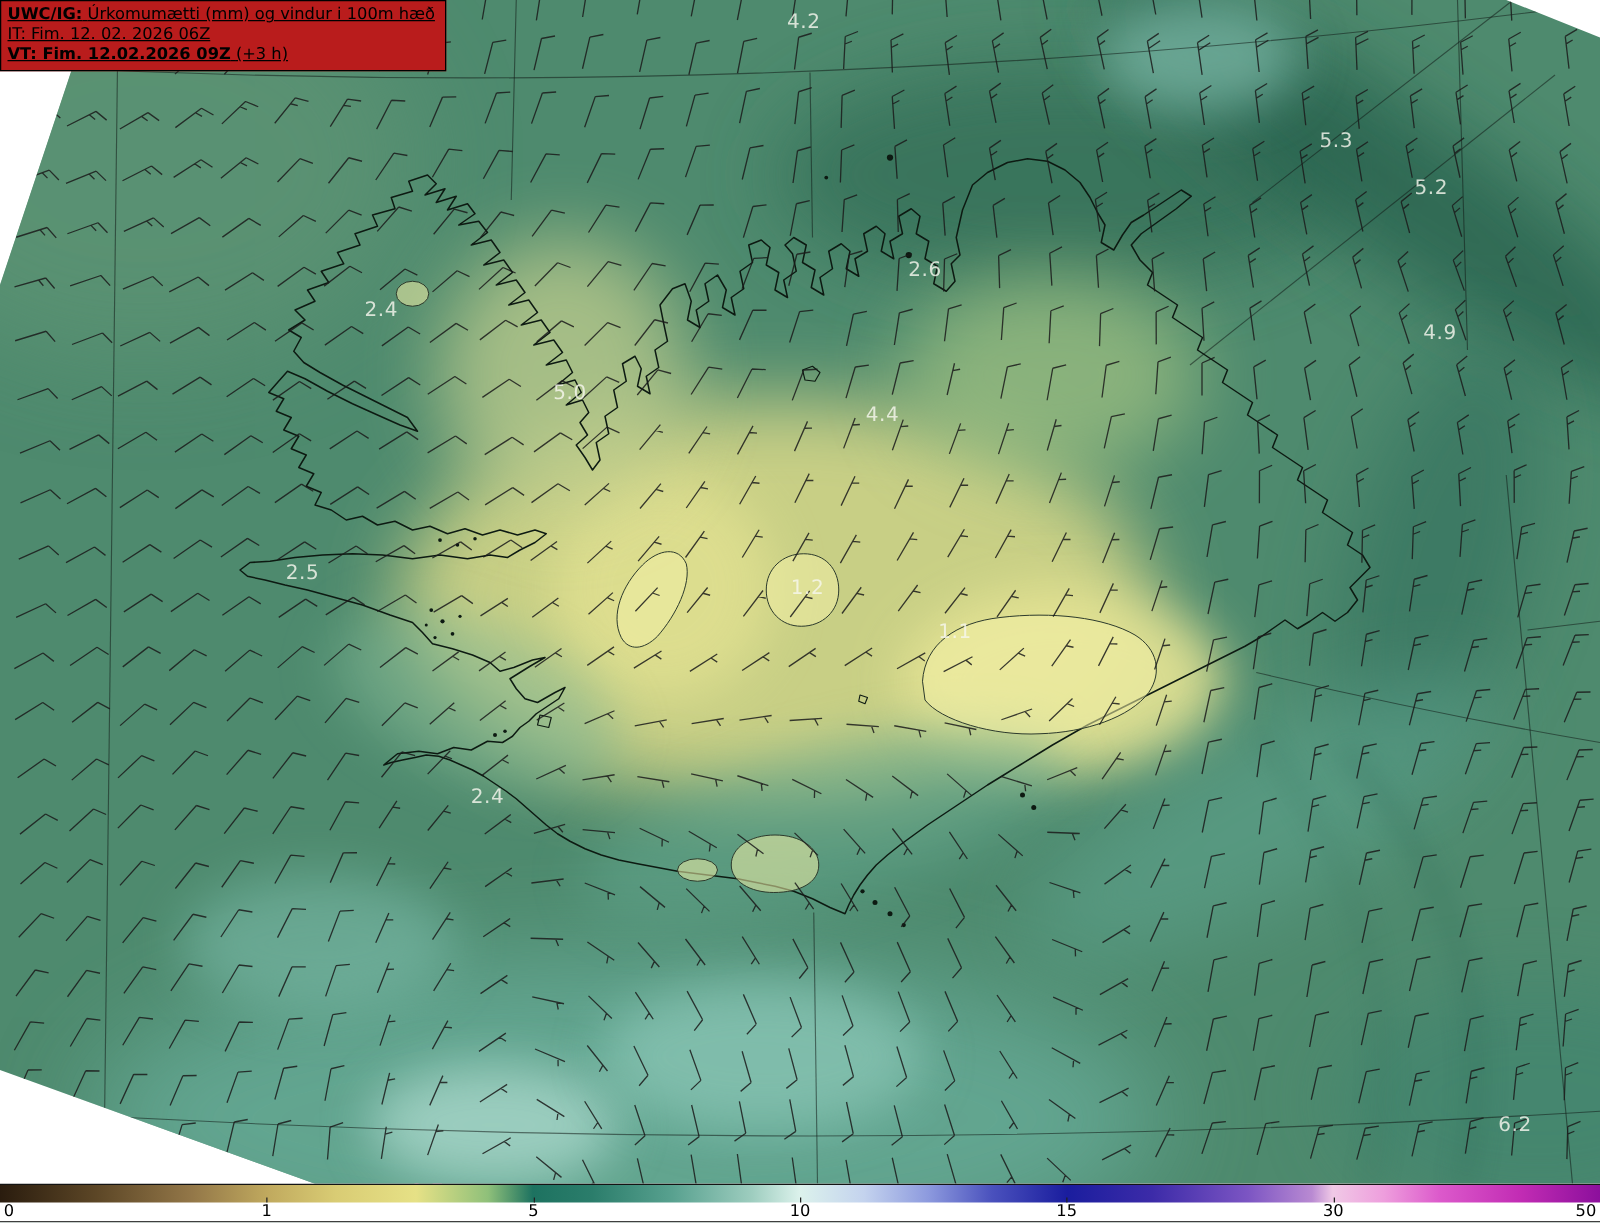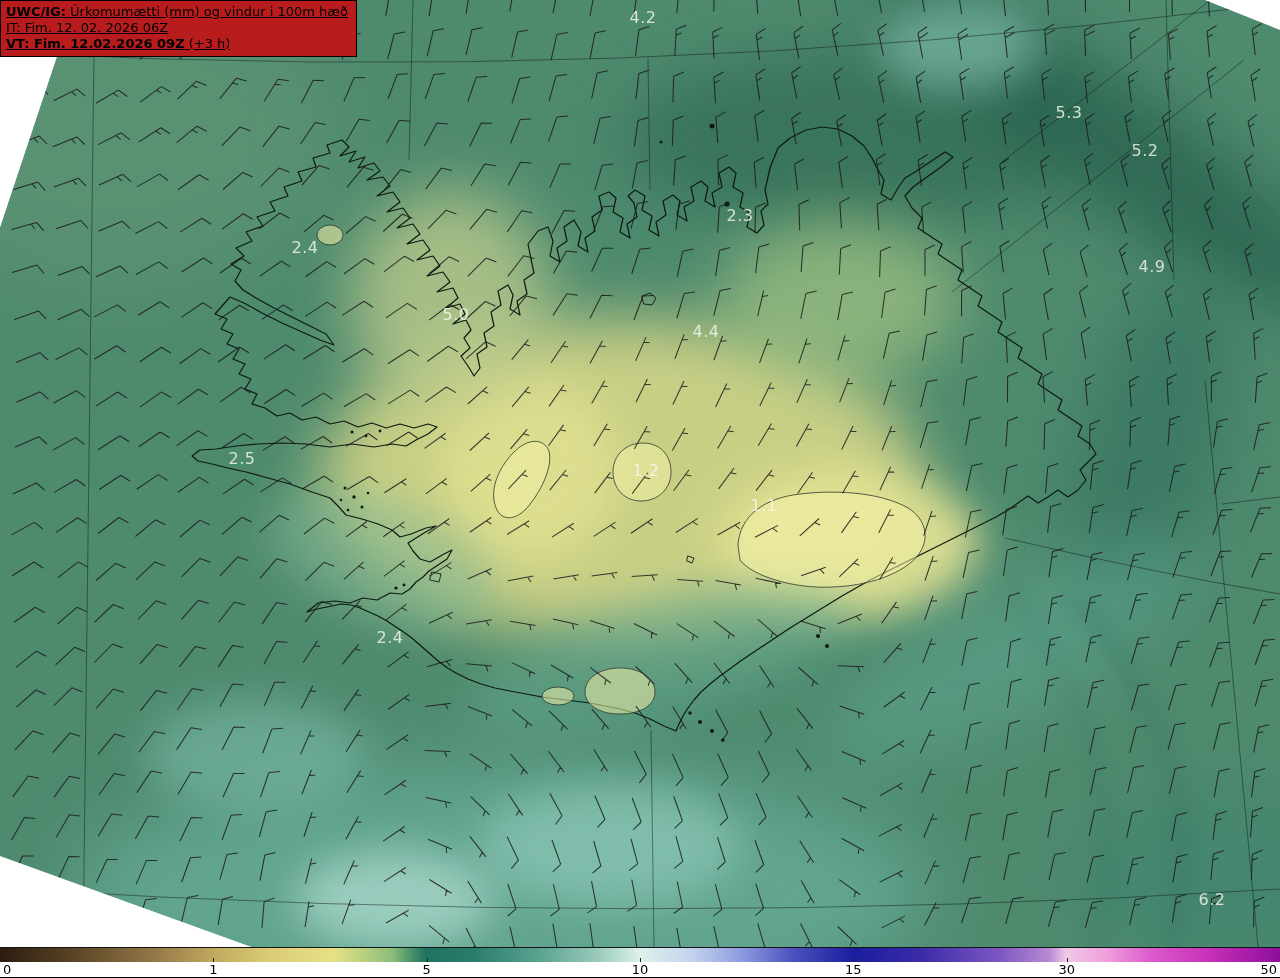--- a/index.html
+++ b/index.html
@@ -166,21 +166,21 @@
       <g id="barbs">
           <path d="M14.0,16.5L34.6,0.7M34.6,0.7l9.7,5.3M29.9,4.3l5.3,2.9M57.5,14.7L77.7,-1.6M77.7,-1.6l9.8,5.0M73.0,2.1l5.3,2.7M94.4,11.9L113.9,-5.3M113.9,-5.3l10.0,4.6M109.4,-1.4l5.5,2.5M137.9,12.2L156.1,-6.4M156.1,-6.4l10.3,3.8M151.9,-2.1l5.6,2.1M181.3,15.2L197.4,-5.3M197.4,-5.3l10.7,2.7M193.7,-0.6l5.8,1.5M218.3,16.4L231.9,-5.7M231.9,-5.7l10.9,1.5M228.8,-0.6l5.9,0.8M261.9,14.1L272.3,-9.7M272.3,-9.7l11.0,-0.1M269.9,-4.2l6.0,-0.0M305.2,11.6L312.7,-13.3M312.7,-13.3l10.9,-1.4M311.0,-7.5l6.0,-0.8M342.2,12.6L347.8,-12.8M347.8,-12.8l10.8,-2.2M346.5,-6.9l5.9,-1.2M385.8,15.6L390.2,-10.0M390.2,-10.0l10.7,-2.7M389.2,-4.1l5.8,-1.5M429.1,16.3L433.1,-9.4M433.1,-9.4l10.6,-2.9M432.2,-3.5l5.8,-1.6M466.1,13.6L470.2,-12.1M470.2,-12.1l10.6,-2.8M469.2,-6.2l5.8,-1.5M509.8,11.5L514.3,-14.1M514.3,-14.1l10.7,-2.7M513.2,-8.2l5.8,-1.5M553.0,13.1L558.0,-12.4M558.0,-12.4l10.7,-2.4M589.9,16.0L594.9,-9.5M594.9,-9.5l10.7,-2.5M633.7,16.0L637.7,-9.7M637.7,-9.7l10.6,-2.9M636.7,-3.8l5.8,-1.6M676.8,13.1L679.1,-12.8M679.1,-12.8l10.4,-3.6M678.6,-6.9l5.7,-2.0M713.8,11.5L714.3,-14.5M714.3,-14.5l10.1,-4.3M714.2,-8.5l5.5,-2.3M757.7,13.6L755.8,-12.3M755.8,-12.3l9.7,-5.2M756.2,-6.4l5.3,-2.8M800.7,16.3L796.8,-9.4M796.8,-9.4l9.3,-5.9M797.7,-3.5l5.0,-3.2M837.7,15.6L832.7,-9.9M832.7,-9.9l9.0,-6.3M833.9,-4.0l4.9,-3.4M881.6,12.6L876.4,-12.9M876.4,-12.9l8.9,-6.4M877.6,-7.0l8.9,-6.4M924.6,11.6L919.9,-13.9M919.9,-13.9l9.1,-6.2M921.0,-8.0l9.1,-6.2M961.6,14.1L957.8,-11.6M957.8,-11.6l9.3,-5.9M958.7,-5.6l9.3,-5.9M1005.5,16.4L1002.8,-9.4M1002.8,-9.4l9.5,-5.5M1003.4,-3.4l9.5,-5.5M1048.5,15.2L1047.1,-10.8M1047.1,-10.8l9.8,-5.0M1047.4,-4.8l9.8,-5.0M1085.5,12.2L1085.2,-13.8M1085.2,-13.8l10.0,-4.6M1085.3,-7.8l10.0,-4.6M1129.5,11.9L1129.6,-14.1M1129.6,-14.1l10.1,-4.4M1129.5,-8.1l10.1,-4.4M1172.3,14.7L1171.8,-11.3M1171.8,-11.3l10.0,-4.7M1172.0,-5.3l5.4,-2.5M1209.4,16.5L1208.0,-9.5M1208.0,-9.5l9.8,-5.0M1208.3,-3.5l5.3,-2.7M1253.4,14.7L1251.2,-11.2M1251.2,-11.2l9.6,-5.3M1251.7,-5.3l5.3,-2.9M16.0,57.1L38.2,43.6M38.2,43.6l9.0,6.3M33.1,46.7l4.9,3.4M55.7,54.9L77.5,40.8M77.5,40.8l9.2,6.0M72.5,44.1l5.0,3.3M94.3,56.4L115.4,41.3M115.4,41.3l9.5,5.6M110.6,44.8l5.2,3.0M139.9,59.3L159.5,42.3M159.5,42.3l10.0,4.7M155.0,46.2l5.4,2.5M179.5,59.4L197.0,40.2M197.0,40.2l10.4,3.5M193.0,44.7l5.7,1.9M218.2,56.6L233.1,35.2M233.1,35.2l10.8,2.1M229.7,40.2l5.9,1.1M263.8,54.9L275.5,31.7M275.5,31.7l11.0,0.5M272.8,37.0l6.0,0.3M303.4,56.9L312.7,32.6M312.7,32.6l11.0,-0.6M310.5,38.2l6.0,-0.3M342.1,59.6L349.8,34.8M349.8,34.8l10.9,-1.3M348.0,40.5l6.0,-0.7M387.7,59.1L394.2,33.9M394.2,33.9l10.8,-1.8M427.2,56.1L433.2,30.8M433.2,30.8l10.8,-2.0M466.0,55.0L471.9,29.7M471.9,29.7l10.8,-2.1M511.7,57.5L517.5,32.1M517.5,32.1l10.8,-2.1M551.1,59.8L556.9,34.5M556.9,34.5l10.8,-2.1M590.0,58.6L595.0,33.1M595.0,33.1l10.7,-2.4M635.6,55.6L638.9,29.8M638.9,29.8l10.5,-3.2M674.9,55.2L676.2,29.2M676.2,29.2l10.2,-4.0M675.9,35.2l5.6,-2.2M713.9,58.0L712.8,32.0M712.8,32.0l9.9,-4.9M713.1,38.0l5.4,-2.7M759.5,59.9L756.2,34.1M756.2,34.1l9.4,-5.7M757.0,40.1l5.1,-3.1M798.8,58.1L793.9,32.6M793.9,32.6l9.0,-6.3M795.1,38.5l4.9,-3.4M837.8,55.3L832.2,29.9M832.2,29.9l8.8,-6.5M833.5,35.8l4.8,-3.6M883.4,55.5L877.9,30.1M877.9,30.1l8.9,-6.5M879.2,36.0l4.8,-3.5M922.7,58.5L917.9,32.9M917.9,32.9l9.1,-6.2M919.0,38.8l9.1,-6.2M961.7,59.9L958.0,34.1M958.0,34.1l9.3,-5.9M958.9,40.1l9.3,-5.9M1007.3,57.6L1004.5,31.8M1004.5,31.8l9.5,-5.5M1005.2,37.7l9.5,-5.5M1046.5,55.1L1044.7,29.1M1044.7,29.1l9.7,-5.2M1045.1,35.1l9.7,-5.2M1085.6,55.9L1084.5,30.0M1084.5,30.0l9.9,-4.9M1084.8,35.9l9.9,-4.9M1131.3,59.0L1130.0,33.0M1130.0,33.0l9.8,-5.0M1130.3,39.0l5.4,-2.7M1170.4,59.7L1168.5,33.8M1168.5,33.8l9.7,-5.2M1168.9,39.8l5.3,-2.8M1209.6,57.1L1207.0,31.2M1207.0,31.2l9.6,-5.4M1207.6,37.2l5.2,-3.0M1255.2,54.9L1252.2,29.1M1252.2,29.1l9.5,-5.6M1252.9,35.1l5.2,-3.1M16.4,98.4L39.9,87.2M39.9,87.2l8.4,7.2M34.5,89.8l4.6,3.9M53.6,100.8L76.8,89.1M76.8,89.1l8.5,7.0M71.5,91.8l4.6,3.8M95.9,103.2L118.4,90.1M118.4,90.1l8.9,6.4M113.2,93.1l4.9,3.5M140.3,102.1L161.2,86.6M161.2,86.6l9.6,5.4M156.4,90.2l5.2,2.9M177.5,99.1L196.4,81.2M196.4,81.2l10.2,4.2M192.0,85.4l5.5,2.3M219.8,98.6L236.2,78.3M236.2,78.3l10.6,2.8M232.4,83.0l5.8,1.5M264.2,101.3L278.0,79.3M278.0,79.3l10.9,1.5M274.8,84.3l5.9,0.8M301.3,103.3L313.2,80.2M313.2,80.2l11.0,0.6M343.8,101.6L354.0,77.7M354.0,77.7l11.0,-0.2M388.1,98.7L397.2,74.4M397.2,74.4l11.0,-0.7M425.2,98.9L433.9,74.4M433.9,74.4l11.0,-0.8M467.7,101.8L476.2,77.3M476.2,77.3l11.0,-0.9M512.0,103.3L519.7,78.4M519.7,78.4l10.9,-1.3M549.1,101.1L556.0,76.1M556.0,76.1l10.9,-1.6M591.7,98.5L597.1,73.1M597.1,73.1l10.8,-2.3M635.9,99.3L638.9,73.4M638.9,73.4l10.5,-3.3M672.9,102.3L673.7,76.3M673.7,76.3l10.2,-4.2M715.6,103.1L713.8,77.2M713.8,77.2l9.7,-5.2M714.2,83.2l5.3,-2.8M759.8,100.6L755.9,74.8M755.9,74.8l9.3,-5.9M756.8,80.8l5.1,-3.2M796.8,98.3L791.6,72.9M791.6,72.9l9.0,-6.4M792.8,78.7l4.9,-3.5M839.5,99.7L833.8,74.4M833.8,74.4l8.8,-6.6M835.1,80.2l4.8,-3.6M883.7,102.7L878.3,77.2M878.3,77.2l8.9,-6.5M879.5,83.1l4.9,-3.5M920.7,102.9L916.1,77.3M916.1,77.3l9.1,-6.2M917.1,83.2l5.0,-3.4M963.5,100.0L959.8,74.3M959.8,74.3l9.3,-5.9M960.6,80.2l5.1,-3.2M1007.5,98.3L1004.3,72.5M1004.3,72.5l9.4,-5.7M1005.1,78.5l5.1,-3.1M1044.6,100.2L1041.8,74.4M1041.8,74.4l9.5,-5.5M1042.4,80.3l5.2,-3.0M1087.4,103.0L1084.8,77.1M1084.8,77.1l9.5,-5.5M1085.4,83.1l5.2,-3.0M1131.4,102.5L1128.3,76.7M1128.3,76.7l9.4,-5.6M1129.0,82.7l5.2,-3.1M1168.4,99.5L1164.8,73.8M1164.8,73.8l9.3,-5.8M1165.7,79.7l5.1,-3.2M1211.4,98.4L1207.2,72.7M1207.2,72.7l9.2,-6.0M1208.2,78.6l5.0,-3.3M1255.3,100.8L1251.0,75.1M1251.0,75.1l9.2,-6.1M1252.0,81.0l5.0,-3.3M15.1,145.1L39.4,136.1M39.4,136.1l7.7,7.9M33.8,138.2l4.2,4.3M52.8,146.7L76.9,136.9M76.9,136.9l7.9,7.6M71.3,139.2l4.3,4.2M98.0,144.6L121.2,132.8M121.2,132.8l8.5,6.9M115.9,135.6l4.7,3.8M138.9,141.9L160.8,127.8M160.8,127.8l9.2,6.0M155.7,131.0l5.0,3.3M176.7,142.6L196.9,126.2M196.9,126.2l9.8,5.0M192.2,130.0l5.4,2.7M222.0,145.6L240.0,126.9M240.0,126.9l10.3,3.8M262.8,146.6L279.0,126.2M279.0,126.2l10.6,2.8M300.6,144.0L315.1,122.5M315.1,122.5l10.8,1.9M345.9,141.8L359.0,119.3M359.0,119.3l10.9,1.2M386.7,143.0L399.2,120.3M399.2,120.3l11.0,0.9M424.5,146.0L436.8,123.1M436.8,123.1l11.0,0.8M469.8,146.3L481.2,122.9M481.2,122.9l11.0,0.4M510.5,143.5L520.3,119.4M520.3,119.4l11.0,-0.4M548.4,141.7L556.9,117.1M556.9,117.1l11.0,-1.0M593.8,143.6L600.0,118.3M600.0,118.3l10.8,-1.9M634.4,146.4L638.0,120.6M638.0,120.6l10.6,-3.0M672.3,146.0L673.3,120.0M673.3,120.0l10.2,-4.1M717.7,143.0L715.9,117.1M715.9,117.1l9.7,-5.2M758.2,141.8L754.8,116.0M754.8,116.0l9.4,-5.8M796.2,144.1L791.6,118.5M791.6,118.5l9.1,-6.2M792.7,124.4l5.0,-3.4M841.6,146.6L836.6,121.1M836.6,121.1l9.0,-6.4M837.7,127.0l4.9,-3.5M882.1,145.6L877.3,120.0M877.3,120.0l9.1,-6.2M878.4,125.9l4.9,-3.4M920.2,142.6L915.9,116.9M915.9,116.9l9.2,-6.0M916.9,122.8l5.0,-3.3M965.6,141.9L961.9,116.2M961.9,116.2l9.3,-5.8M962.8,122.1l5.1,-3.2M1006.0,144.6L1002.2,118.9M1002.2,118.9l9.3,-5.9M1003.1,124.8l5.1,-3.2M1044.1,146.7L1040.1,121.0M1040.1,121.0l9.3,-5.9M1041.0,126.9l5.0,-3.2M1089.5,145.1L1085.2,119.5M1085.2,119.5l9.2,-6.1M1086.2,125.4l5.0,-3.3M1129.8,142.2L1124.9,116.7M1124.9,116.7l9.0,-6.3M1126.1,122.6l4.9,-3.4M1168.0,142.2L1162.4,116.8M1162.4,116.8l8.9,-6.5M1163.7,122.7l4.8,-3.6M1213.4,145.1L1207.4,119.9M1207.4,119.9l8.7,-6.7M1208.8,125.7l4.8,-3.7M1253.7,146.7L1248.0,121.3M1248.0,121.3l8.8,-6.6M1249.3,127.2l4.8,-3.6M12.9,189.8L37.7,182.0M37.7,182.0l7.3,8.3M32.0,183.8l4.0,4.5M53.9,187.0L78.4,178.2M78.4,178.2l7.6,8.0M72.8,180.3l4.1,4.3M99.1,185.1L122.8,174.3M122.8,174.3l8.2,7.3M117.3,176.8l4.5,4.0M136.8,186.9L159.4,174.1M159.4,174.1l8.8,6.5M177.9,189.7L199.1,174.7M199.1,174.7l9.5,5.6M223.0,189.5L242.7,172.4M242.7,172.4l10.0,4.7M260.6,186.5L279.0,168.1M279.0,168.1l10.3,4.0M301.8,185.1L319.0,165.6M319.0,165.6l10.5,3.3M346.9,187.4L363.4,167.3M363.4,167.3l10.6,2.9M384.5,189.9L400.7,169.6M400.7,169.6l10.6,2.8M425.7,189.1L441.2,168.1M441.2,168.1l10.7,2.4M470.8,186.0L484.7,164.1M484.7,164.1l10.9,1.6M508.3,185.3L520.4,162.3M520.4,162.3l11.0,0.7M549.7,187.9L560.0,164.1M560.0,164.1l11.0,-0.1M594.7,190.1L602.3,165.2M602.3,165.2l10.9,-1.3M632.2,188.6L637.1,163.0M637.1,163.0l10.7,-2.5M673.6,185.6L675.4,159.7M675.4,159.7l10.3,-3.8M718.6,185.6L717.9,159.6M717.9,159.6l9.9,-4.7M756.1,188.5L754.2,162.5M754.2,162.5l9.7,-5.2M797.5,190.1L794.5,164.3M794.5,164.3l9.4,-5.6M842.5,188.1L838.8,162.3M838.8,162.3l9.3,-5.9M879.9,185.4L876.3,159.6M876.3,159.6l9.3,-5.8M877.1,165.6l5.1,-3.2M921.5,185.9L918.1,160.2M918.1,160.2l9.4,-5.7M918.9,166.1l5.1,-3.1M966.4,189.0L963.0,163.2M963.0,163.2l9.4,-5.8M963.8,169.1l5.1,-3.1M1003.8,190.0L999.7,164.3M999.7,164.3l9.2,-6.0M1000.7,170.2l5.0,-3.3M1045.4,187.5L1040.5,162.0M1040.5,162.0l9.0,-6.3M1041.6,167.9l4.9,-3.4M1090.3,185.2L1084.5,159.8M1084.5,159.8l8.8,-6.6M1085.9,165.7l4.8,-3.6M1127.7,186.4L1120.9,161.3M1120.9,161.3l8.5,-6.9M1122.5,167.1l4.7,-3.8M1169.4,189.4L1161.8,164.5M1161.8,164.5l8.3,-7.2M1163.5,170.2l4.5,-3.9M1214.2,189.8L1206.5,164.9M1206.5,164.9l8.3,-7.2M1208.3,170.7l4.5,-3.9M1251.5,187.0L1244.7,161.9M1244.7,161.9l8.5,-7.0M1246.2,167.7l4.6,-3.8M11.6,229.5L36.6,222.4M36.6,222.4l7.1,8.4M30.8,224.0l3.9,4.6M56.1,228.7L80.7,220.4M80.7,220.4l7.4,8.1M98.3,231.3L122.2,221.2M122.2,221.2l8.0,7.5M135.4,233.5L158.6,221.6M158.6,221.6l8.6,6.9M180.0,232.1L202.0,218.2M202.0,218.2l9.1,6.1M222.1,229.1L243.2,213.8M243.2,213.8l9.5,5.5M259.3,228.9L279.9,213.0M279.9,213.0l9.7,5.2M304.0,231.8L324.0,215.2M324.0,215.2l9.9,4.9M346.0,233.5L365.7,216.6M365.7,216.6l9.9,4.7M383.2,231.5L402.4,214.0M402.4,214.0l10.1,4.4M427.9,228.8L446.1,210.2M446.1,210.2l10.3,3.8M469.9,229.3L486.5,209.3M486.5,209.3l10.6,3.0M507.1,232.3L521.7,210.8M521.7,210.8l10.8,1.9M551.8,233.4L564.1,210.5M564.1,210.5l11.0,0.8M593.7,231.0L603.0,206.7M603.0,206.7l11.0,-0.6M631.0,228.6L637.5,203.4M637.5,203.4l10.8,-1.8M675.8,229.7L679.3,203.9M679.3,203.9l10.6,-3.1M717.6,232.7L719.3,206.8M719.3,206.8l10.3,-3.8M754.9,233.2L755.6,207.2M755.6,207.2l10.2,-4.2M799.7,230.5L798.9,204.5M798.9,204.5l9.9,-4.8M841.5,228.5L839.8,202.6M839.8,202.6l9.8,-5.1M878.8,230.2L877.1,204.3M877.1,204.3l9.7,-5.1M923.7,233.1L921.7,207.1M921.7,207.1l9.7,-5.2M965.3,232.9L962.6,207.1M962.6,207.1l9.5,-5.5M1002.7,230.0L998.6,204.3M998.6,204.3l9.2,-6.0M999.6,210.2l5.0,-3.3M1047.6,228.5L1042.0,203.2M1042.0,203.2l8.8,-6.5M1043.3,209.0l4.8,-3.6M1089.2,230.7L1082.2,205.7M1082.2,205.7l8.5,-7.0M1083.8,211.5l4.6,-3.8M1126.6,233.3L1118.4,208.6M1118.4,208.6l8.1,-7.4M1120.3,214.3l4.4,-4.0M1171.5,232.5L1162.6,208.1M1162.6,208.1l7.9,-7.6M1164.7,213.7l4.3,-4.2M1213.1,229.5L1204.4,205.0M1204.4,205.0l8.0,-7.6M1206.4,210.6l4.4,-4.1M1250.5,228.7L1242.7,203.9M1242.7,203.9l8.3,-7.3M1244.5,209.6l4.5,-4.0M12.1,272.6L36.9,265.0M36.9,265.0l7.2,8.3M57.6,275.6L82.0,266.4M82.0,266.4l7.7,7.8M96.2,276.8L119.8,265.9M119.8,265.9l8.3,7.2M136.0,274.5L158.8,261.9M158.8,261.9l8.8,6.6M181.6,272.0L203.5,258.0M203.5,258.0l9.2,6.1M220.0,273.0L241.5,258.3M241.5,258.3l9.4,5.7M259.9,276.1L281.2,261.2M281.2,261.2l9.4,5.7M305.5,276.7L326.6,261.6M326.6,261.6l9.5,5.6M343.9,274.0L364.9,258.7M364.9,258.7l9.5,5.5M383.9,271.9L404.5,256.2M404.5,256.2l9.6,5.3M429.4,273.5L449.2,256.7M449.2,256.7l9.9,4.8M467.7,276.4L486.1,258.1M486.1,258.1l10.3,4.0M507.8,276.4L523.7,255.8M523.7,255.8l10.7,2.6M553.3,273.4L566.5,251.0M566.5,251.0l10.9,1.3M591.6,271.9L602.2,248.2M602.2,248.2l11.0,0.0M631.7,274.0L639.7,249.3M639.7,249.3l10.9,-1.2M677.2,276.7L682.7,251.3M682.7,251.3l10.8,-2.2M715.5,276.0L719.5,250.3M719.5,250.3l10.6,-2.9M755.6,273.0L758.8,247.1M758.8,247.1l10.5,-3.2M801.1,272.0L803.0,246.1M803.0,246.1l10.3,-3.7M839.3,274.6L840.7,248.6M840.7,248.6l10.3,-3.9M879.6,276.9L880.5,250.9M880.5,250.9l10.2,-4.1M925.0,275.5L924.9,249.5M924.9,249.5l10.0,-4.5M963.2,272.6L961.6,246.6M961.6,246.6l9.8,-5.1M1003.5,272.3L999.9,246.5M999.9,246.5l9.3,-5.8M1048.9,275.1L1043.4,249.7M1043.4,249.7l8.9,-6.5M1087.0,276.9L1080.1,251.8M1080.1,251.8l8.5,-7.0M1127.4,275.0L1119.4,250.3M1119.4,250.3l8.2,-7.4M1121.2,256.0l4.5,-4.0M1172.8,272.2L1164.3,247.7M1164.3,247.7l8.0,-7.5M1166.3,253.3l4.4,-4.1M1210.9,272.6L1202.8,247.9M1202.8,247.9l8.2,-7.4M1204.7,253.6l4.5,-4.0M1251.4,275.6L1244.7,250.5M1244.7,250.5l8.6,-6.9M1246.2,256.3l4.7,-3.8M14.0,319.8L38.5,310.9M38.5,310.9l7.6,7.9M57.4,319.8L81.2,309.3M81.2,309.3l8.2,7.4M94.4,316.9L117.4,304.9M117.4,304.9l8.6,6.8M138.0,315.3L160.1,301.7M160.1,301.7l9.1,6.2M181.3,317.4L202.8,302.8M202.8,302.8l9.3,5.8M218.3,320.1L239.6,305.2M239.6,305.2l9.4,5.7M261.9,319.4L283.5,304.9M283.5,304.9l9.3,5.8M305.2,316.4L326.9,302.1M326.9,302.1l9.3,5.9M342.2,315.4L363.9,301.2M363.9,301.2l9.2,6.0M385.9,317.9L407.4,303.4M407.4,303.4l9.3,5.8M429.1,320.2L449.8,304.5M449.8,304.5l9.6,5.3M466.0,319.0L485.3,301.5M485.3,301.5l10.1,4.4M509.8,316.0L526.3,295.9M526.3,295.9l10.6,2.9M552.9,315.6L566.9,293.7M566.9,293.7l10.9,1.6M589.9,318.4L601.6,295.2M601.6,295.2l11.0,0.5M633.8,320.3L643.0,296.0M643.0,296.0l11.0,-0.6M676.8,318.5L684.2,293.6M684.2,293.6l10.9,-1.5M713.8,315.7L720.1,290.4M720.1,290.4l10.8,-1.9M757.7,316.0L763.6,290.6M762.2,296.5l5.9,-1.1M800.7,318.9L805.9,293.5M805.9,293.5l10.7,-2.4M837.7,320.2L842.2,294.6M842.2,294.6l10.7,-2.7M881.6,318.0L885.0,292.2M885.0,292.2l10.5,-3.1M924.6,315.4L926.4,289.5M926.4,289.5l10.3,-3.8M961.6,316.4L961.6,290.4M961.6,290.4l10.1,-4.5M1005.6,319.4L1003.0,293.5M1003.0,293.5l9.6,-5.4M1048.4,320.1L1043.7,294.5M1043.7,294.5l9.1,-6.2M1085.5,317.4L1079.4,292.1M1079.4,292.1l8.7,-6.7M1129.5,315.3L1122.5,290.3M1122.5,290.3l8.5,-7.0M1124.1,296.1l4.6,-3.8M1172.3,316.8L1165.3,291.8M1165.3,291.8l8.5,-7.0M1166.9,297.6l4.6,-3.8M1209.3,319.8L1203.3,294.5M1203.3,294.5l8.7,-6.7M1204.7,300.3l4.8,-3.7M1253.5,319.8L1249.1,294.2M1249.1,294.2l9.2,-6.1M1250.1,300.1l5.0,-3.3M16.0,362.5L40.0,352.6M40.0,352.6l8.0,7.6M55.6,359.5L78.9,347.9M78.9,347.9l8.5,7.0M94.3,359.0L116.7,345.8M116.7,345.8l8.9,6.4M139.9,361.7L161.4,347.2M161.4,347.2l9.3,5.8M179.5,363.7L200.7,348.6M200.7,348.6l9.5,5.6M218.2,362.0L239.5,347.0M239.5,347.0l9.4,5.7M263.8,359.1L285.6,344.8M285.6,344.8l9.3,5.9M303.3,359.3L325.4,345.5M325.4,345.5l9.1,6.2M342.1,362.3L364.4,348.8M364.4,348.8l9.0,6.3M387.8,363.7L409.7,349.8M409.7,349.8l9.2,6.1M427.2,361.5L448.3,346.3M448.3,346.3l9.5,5.5M466.1,358.9L485.6,341.7M485.6,341.7l10.0,4.6M511.7,359.7L528.3,339.7M524.5,344.3l5.8,1.6M551.0,362.7L565.6,341.2M562.2,346.1l5.9,1.0M590.0,363.5L602.4,340.7M599.6,346.0l6.0,0.5M635.6,360.9L646.0,337.1M643.6,342.6l6.0,-0.1M674.9,358.7L684.1,334.4M681.9,340.0l6.0,-0.4M713.9,360.2L722.6,335.7M720.6,341.3l6.0,-0.5M759.5,363.1L768.5,338.7M766.4,344.3l6.0,-0.4M798.8,363.3L807.0,338.6M805.1,344.3l6.0,-0.6M837.8,360.4L845.0,335.4M843.3,341.2l5.9,-0.8M883.4,358.7L889.1,333.3M889.1,333.3l10.8,-2.2M922.6,360.7L926.7,335.0M926.7,335.0l10.6,-2.9M961.7,363.4L963.6,337.5M963.6,337.5l10.3,-3.7M1007.4,362.9L1006.1,336.9M1006.1,336.9l9.8,-5.0M1046.5,359.9L1043.1,334.1M1043.1,334.1l9.4,-5.7M1085.7,358.8L1081.1,333.2M1081.1,333.2l9.1,-6.2M1131.3,361.2L1126.3,335.7M1126.3,335.7l9.0,-6.3M1127.5,341.6l4.9,-3.4M1170.3,363.6L1165.9,338.0M1165.9,338.0l9.1,-6.1M1166.9,343.9l5.0,-3.3M1209.6,362.5L1206.2,336.7M1206.2,336.7l9.4,-5.7M1207.0,342.6l5.1,-3.1M1255.2,359.5L1253.5,333.5M1253.5,333.5l9.7,-5.1M1253.9,339.5l5.3,-2.8M16.4,402.3L40.2,391.8M40.2,391.8l8.2,7.4M53.6,403.0L76.4,390.7M76.4,390.7l8.7,6.7M95.9,406.1L117.8,392.0M117.8,392.0l9.2,6.1M140.3,406.9L161.5,391.9M161.5,391.9l9.5,5.6M177.4,404.4L198.5,389.2M198.5,389.2l9.5,5.5M219.9,402.1L241.2,387.3M241.2,387.3l9.4,5.7M264.2,403.5L286.1,389.5M286.1,389.5l9.2,6.1M301.3,406.5L323.6,393.1M323.6,393.1l9.0,6.3M343.8,406.7L366.3,393.6M366.3,393.6l8.9,6.4M388.1,403.9L410.2,390.1M410.2,390.1l9.1,6.2M425.2,402.1L446.4,387.0M446.4,387.0l9.5,5.6M467.8,404.0L487.2,386.7M482.7,390.7l5.5,2.5M512.0,406.8L528.7,386.9M524.8,391.5l5.8,1.7M549.0,406.4L563.9,385.0M560.5,390.0l5.9,1.1M591.7,403.4L604.6,380.8M601.6,386.0l6.0,0.6M635.9,402.2L647.4,378.9M644.7,384.2l6.0,0.2M672.9,404.5L684.0,381.0M681.4,386.4l6.0,0.1M715.6,407.0L726.8,383.5M724.2,388.9l6.0,0.1M759.8,405.9L771.2,382.6M768.5,388.0l6.0,0.2M796.8,402.9L807.4,379.2M804.9,384.7l6.0,0.0M839.6,402.4L849.1,378.1M846.9,383.7l6.0,-0.3M883.6,405.1L891.6,380.3M889.8,386.0l6.0,-0.6M920.7,407.1L926.8,381.8M926.8,381.8l10.8,-2.0M963.5,405.5L966.8,379.7M966.8,379.7l10.5,-3.2M1007.5,402.6L1007.6,376.6M1007.6,376.6l10.1,-4.4M1044.5,402.6L1042.9,376.7M1042.9,376.7l9.8,-5.1M1087.5,405.6L1085.2,379.7M1085.2,379.7l9.6,-5.3M1085.8,385.7l5.3,-2.9M1131.4,407.1L1129.4,381.2M1129.4,381.2l9.7,-5.2M1129.8,387.1l5.3,-2.9M1168.4,404.9L1167.0,379.0M1167.0,379.0l9.8,-5.0M1167.3,385.0l5.3,-2.7M1211.4,402.3L1211.3,376.3M1211.3,376.3l10.0,-4.5M1211.3,382.3l5.5,-2.5M1255.3,403.0L1257.1,377.1M1257.1,377.1l10.3,-3.8M1256.6,383.1l5.6,-2.1M15.0,447.3L38.8,436.7M38.8,436.7l8.2,7.3M52.8,450.1L75.6,437.6M75.6,437.6l8.8,6.7M98.1,449.8L119.9,435.7M119.9,435.7l9.2,6.0M138.9,446.8L160.2,432.0M160.2,432.0l9.4,5.7M176.7,445.6L198.0,430.7M198.0,430.7l9.4,5.7M222.0,447.8L243.7,433.5M243.7,433.5l9.3,5.9M262.8,450.4L284.9,436.8M284.9,436.8l9.1,6.2M300.6,449.4L323.2,436.5M323.2,436.5l8.9,6.5M345.9,446.4L368.5,433.5M368.5,433.5l8.9,6.5M386.6,445.7L408.7,432.0M408.7,432.0l9.1,6.2M424.5,448.4L445.6,433.2M440.7,436.7l5.2,3.0M469.9,450.5L489.0,432.9M484.6,436.9l5.5,2.4M510.5,448.9L527.3,429.1M523.4,433.7l5.8,1.7M548.4,446.0L563.5,424.9M560.1,429.7l5.9,1.2M593.8,446.0L607.3,423.8M604.2,428.9l6.0,0.8M634.3,448.9L647.2,426.3M644.2,431.5l6.0,0.6M672.3,450.5L685.1,427.9M682.2,433.1l6.0,0.6M717.7,448.4L730.8,425.9M727.8,431.1l6.0,0.6M758.2,445.7L771.5,423.4M768.4,428.6l6.0,0.7M796.3,446.4L808.9,423.7M806.0,428.9l6.0,0.5M841.7,449.4L853.1,426.0M850.4,431.4l6.0,0.2M882.1,450.4L891.7,426.2M889.5,431.8l6.0,-0.2M920.2,447.9L927.6,423.0M927.6,423.0l10.9,-1.4M965.6,445.6L970.0,419.9M970.0,419.9l10.7,-2.7M1005.9,446.8L1007.7,420.9M1007.7,420.9l10.3,-3.8M1044.1,449.8L1044.7,423.8M1044.7,423.8l10.1,-4.2M1089.5,450.2L1090.0,424.2M1090.0,424.2l10.1,-4.3M1089.9,430.2l5.5,-2.3M1129.8,447.3L1130.7,421.4M1130.7,421.4l10.2,-4.1M1130.5,427.4l5.6,-2.2M1168.0,445.5L1169.9,419.6M1169.9,419.6l10.4,-3.7M1169.5,425.6l5.6,-2.0M1213.5,447.3L1217.4,421.6M1217.4,421.6l10.6,-2.9M1216.5,427.5l5.8,-1.6M1253.6,450.1L1259.3,424.8M1259.3,424.8l10.8,-2.2M1258.0,430.6l5.9,-1.2M12.9,493.9L36.5,483.0M36.5,483.0l8.3,7.3M54.0,492.4L76.5,479.5M76.5,479.5l8.9,6.5M99.1,489.5L120.9,475.3M120.9,475.3l9.2,6.0M136.7,489.3L158.2,474.6M158.2,474.6l9.4,5.8M177.9,492.2L199.2,477.4M199.2,477.4l9.4,5.7M223.0,493.9L244.5,479.3M244.5,479.3l9.3,5.8M260.6,491.9L282.5,477.9M282.5,477.9l9.2,6.0M301.8,489.2L324.3,476.0M324.3,476.0l8.9,6.4M346.9,489.7L369.3,476.5M369.3,476.5l9.0,6.4M384.4,492.7L406.3,478.7M401.3,481.9l5.0,3.3M425.8,493.8L446.7,478.4M441.9,482.0l5.2,3.0M470.8,491.4L490.3,474.1M485.8,478.1l5.5,2.5M508.3,489.0L526.1,470.1M522.0,474.4l5.7,2.0M549.7,490.1L566.1,470.0M562.3,474.6l5.8,1.6M594.7,493.1L610.4,472.4M606.8,477.2l5.8,1.4M632.2,493.6L647.7,472.7M644.1,477.5l5.9,1.3M673.6,490.8L689.0,469.8M685.4,474.7l5.9,1.3M718.6,488.9L734.1,468.0M730.5,472.8l5.9,1.3M756.0,490.6L772.0,470.1M768.3,474.8l5.8,1.4M797.6,493.5L812.5,472.2M809.1,477.1l5.9,1.2M842.5,493.3L855.4,470.7M852.4,475.9l6.0,0.6M879.9,490.3L890.7,466.7M888.2,472.1l6.0,0.0M921.5,488.9L929.7,464.3M927.8,470.0l6.0,-0.6M966.4,491.2L971.8,465.7M971.8,465.7l10.8,-2.3M1003.8,493.7L1007.1,467.9M1007.1,467.9l10.5,-3.2M1045.5,492.9L1047.8,467.0M1047.8,467.0l10.4,-3.6M1090.3,489.9L1093.0,464.0M1093.0,464.0l10.5,-3.4M1092.4,470.0l5.7,-1.8M1127.6,489.1L1131.4,463.4M1131.4,463.4l10.6,-3.0M1130.5,469.3l5.8,-1.6M1169.4,491.7L1174.9,466.3M1174.9,466.3l10.8,-2.3M1173.6,472.2l5.9,-1.2M1214.2,493.9L1221.5,468.9M1221.5,468.9l10.9,-1.5M1219.8,474.7l5.9,-0.8M1251.5,492.4L1259.9,467.8M1259.9,467.8l11.0,-1.0M1258.0,473.5l6.0,-0.5M11.5,534.9L34.4,522.4M34.4,522.4l8.7,6.7M56.1,532.4L77.6,517.8M77.6,517.8l9.3,5.8M98.2,533.5L118.8,517.5M118.8,517.5l9.7,5.2M135.4,536.5L155.4,519.8M155.4,519.8l9.9,4.9M180.1,537.0L199.8,520.1M199.8,520.1l9.9,4.7M222.1,534.3L241.8,517.3M241.8,517.3l9.9,4.7M259.3,532.3L279.0,515.3M279.0,515.3l10.0,4.7M304.0,534.0L324.6,518.1M324.6,518.1l9.7,5.2M346.0,536.8L366.9,521.5M362.1,525.0l5.2,3.0M383.2,536.7L404.4,521.6M399.5,525.1l5.2,3.0M427.9,533.8L449.2,518.8M444.3,522.3l5.2,3.1M469.8,532.3L491.2,517.5M486.3,520.9l5.1,3.1M507.1,534.5L529.2,520.8M524.1,523.9l5.0,3.4M551.9,537.1L573.8,523.2M568.8,526.4l5.0,3.3M593.7,536.4L615.5,522.1M610.4,525.4l5.0,3.3M631.0,533.3L652.5,518.7M647.6,522.1l5.1,3.2M675.8,532.5L697.7,518.4M692.6,521.6l5.0,3.3M717.6,535.0L740.2,522.3M735.0,525.2l4.8,3.6M754.9,537.3L778.0,525.4M772.7,528.1l4.7,3.8M799.8,535.9L819.1,518.5M814.6,522.5l5.5,2.4M841.4,532.9L856.4,511.7M852.9,516.6l5.9,1.2M878.8,532.7L890.6,509.5M887.9,514.9l6.0,0.3M923.7,535.6L932.0,510.9M930.1,516.6l6.0,-0.6M965.3,537.3L970.8,511.9M970.8,511.9l10.8,-2.2M1002.7,535.4L1006.4,509.6M1006.4,509.6l10.6,-3.0M1047.6,532.6L1050.7,506.8M1050.7,506.8l10.5,-3.2M1089.2,533.0L1093.1,507.4M1093.1,507.4l10.6,-2.9M1092.2,513.3l5.8,-1.6M1126.6,536.0L1132.0,510.6M1132.0,510.6l10.8,-2.3M1130.8,516.5l5.9,-1.3M1171.6,537.2L1178.9,512.3M1178.9,512.3l10.9,-1.5M1177.2,518.0l5.9,-0.8M1213.0,534.8L1221.7,510.3M1221.7,510.3l11.0,-0.9M1219.7,516.0l6.0,-0.5M1250.5,532.4L1260.0,508.2M1260.0,508.2l11.0,-0.5M1257.8,513.8l6.0,-0.3M12.1,575.7L34.2,562.0M34.2,562.0l9.1,6.2M57.7,577.8L78.2,561.9M78.2,561.9l9.7,5.2M96.1,580.5L115.7,563.3M115.7,563.3l10.0,4.6M136.0,579.8L154.9,561.9M154.9,561.9l10.2,4.2M181.6,576.8L200.0,558.4M200.0,558.4l10.3,3.9M220.0,575.8L237.8,556.9M237.8,556.9l10.4,3.6M260.0,578.3L276.9,558.7M276.9,558.7l10.5,3.2M305.5,580.6L323.9,562.3M323.9,562.3l10.3,4.0M343.8,579.4L363.4,562.2M358.9,566.2l5.5,2.5M383.9,576.4L404.5,560.6M399.8,564.2l5.3,2.9M429.4,576.1L451.5,562.4M446.4,565.6l5.0,3.4M467.7,578.9L491.6,568.6M486.1,570.9l4.4,4.1M507.8,580.7L533.4,575.9M527.5,577.0l3.4,4.9M553.3,578.9L579.0,574.8M573.1,575.7l3.3,5.0M591.6,576.1L617.3,572.4M611.4,573.2l3.2,5.1M631.7,576.4L657.7,574.7M651.7,575.1l2.8,5.3M677.2,579.4L703.1,581.3M697.2,580.8l2.0,5.6M715.4,580.6L741.0,585.1M735.1,584.1l1.5,5.8M755.7,578.3L781.1,583.6M775.3,582.3l1.3,5.9M801.1,575.8L825.7,567.2M820.0,569.2l4.1,4.4M839.3,576.8L858.0,558.8M853.7,562.9l5.6,2.3M879.6,579.8L892.7,557.4M889.7,562.5l6.0,0.7M925.0,580.5L933.3,555.8M931.4,561.5l6.0,-0.6M963.1,577.8L968.6,552.4M968.6,552.4l10.8,-2.3M1003.5,575.7L1007.2,550.0M1007.2,550.0l10.6,-3.0M1048.9,577.3L1052.6,551.5M1052.6,551.5l10.6,-3.0M1051.8,557.5l5.8,-1.6M1087.0,580.2L1091.9,554.7M1091.9,554.7l10.7,-2.5M1090.7,560.5l5.8,-1.4M1127.5,580.2L1134.0,555.0M1134.0,555.0l10.9,-1.8M1132.5,560.8l5.9,-1.0M1172.9,577.3L1181.2,552.6M1181.2,552.6l11.0,-1.0M1179.3,558.3l6.0,-0.6M1210.9,575.7L1220.3,551.5M1220.3,551.5l11.0,-0.5M1218.2,557.1l6.0,-0.3M1251.4,577.8L1261.4,553.8M1261.4,553.8l11.0,-0.2M1259.1,559.4l6.0,-0.1M14.1,622.2L35.3,607.2M35.3,607.2l9.5,5.6M57.4,624.1L77.2,607.2M77.2,607.2l9.9,4.7M94.4,622.3L113.3,604.5M113.3,604.5l10.2,4.2M138.0,619.5L156.1,600.8M156.1,600.8l10.3,3.8M181.3,619.7L198.4,600.2M198.4,600.2l10.5,3.3M218.3,622.7L234.2,602.2M234.2,602.2l10.7,2.6M262.0,624.1L276.5,602.5M276.5,602.5l10.8,1.9M305.2,621.8L321.5,601.6M321.5,601.6l10.6,2.9M342.1,619.3L360.2,600.6M356.0,604.9l5.6,2.1M385.9,620.1L406.4,604.1M401.7,607.8l5.3,2.8M429.0,623.2L452.7,612.3M447.2,614.8l4.5,4.0M466.0,623.9L491.7,619.8M485.8,620.7l3.3,5.0M509.9,621.3L535.5,625.4M529.6,624.4l1.5,5.8M552.9,619.1L578.3,624.7M572.5,623.4l1.2,5.9M589.9,620.6L614.7,628.5M609.0,626.7l0.7,6.0M633.8,623.5L657.1,635.0M651.7,632.4l-0.2,6.0M676.8,623.6L698.5,637.9M693.5,634.6l-1.0,5.9M713.8,620.8L734.5,636.5M729.7,632.9l-1.4,5.8M757.7,619.1L777.2,636.3M772.7,632.4l-1.8,5.7M800.7,621.1L825.5,628.7M819.8,627.0l0.7,6.0M837.7,623.8L861.8,614.1M856.2,616.4l4.3,4.2M881.7,623.3L896.5,601.9M893.1,606.8l5.9,1.1M924.5,620.3L933.0,595.7M931.0,601.3l6.0,-0.5M961.6,619.2L966.8,593.7M966.8,593.7l10.7,-2.3M1005.6,621.7L1009.1,595.9M1009.1,595.9l10.6,-3.1M1048.4,624.0L1052.3,598.3M1052.3,598.3l10.6,-2.9M1051.4,604.2l5.8,-1.6M1085.4,622.8L1090.7,597.4M1090.7,597.4l10.7,-2.3M1089.5,603.3l5.9,-1.3M1129.6,619.8L1136.7,594.8M1136.7,594.8l10.9,-1.5M1135.1,600.6l5.9,-0.8M1172.3,619.4L1181.0,594.9M1181.0,594.9l11.0,-0.8M1179.0,600.6l6.0,-0.5M1209.3,622.2L1218.9,598.0M1218.9,598.0l11.0,-0.4M1216.7,603.6l6.0,-0.2M1253.5,624.1L1263.2,600.0M1263.2,600.0l11.0,-0.4M1261.0,605.5l6.0,-0.2M16.0,667.3L36.4,651.2M36.4,651.2l9.8,5.1M55.6,664.8L74.8,647.2M74.8,647.2l10.1,4.4M94.3,662.5L112.6,644.0M112.6,644.0l10.3,3.9M139.9,663.9L157.1,644.4M157.1,644.4l10.5,3.3M179.4,666.9L195.4,646.4M195.4,646.4l10.7,2.6M218.2,667.1L232.6,645.4M232.6,645.4l10.9,1.8M263.9,664.2L276.3,641.4M276.3,641.4l11.0,0.9M303.3,662.5L317.5,640.7M314.2,645.7l5.9,0.9M342.2,664.4L358.6,644.3M354.8,648.9l5.8,1.6M387.8,667.2L408.6,651.6M403.8,655.2l5.2,2.9M427.1,666.7L452.1,659.5M446.4,661.2l3.9,4.6M466.1,663.7L492.0,666.1M486.0,665.6l1.9,5.7M511.7,662.6L535.2,673.8M529.8,671.2l-0.2,6.0M551.0,665.0L573.4,678.2M568.2,675.2l-0.7,6.0M590.0,667.4L610.8,683.0M606.0,679.4l-1.3,5.8M635.6,666.3L654.4,684.3M650.1,680.1l-2.0,5.7M674.9,663.3L692.1,682.7M688.1,678.3l-2.5,5.5M713.9,662.8L729.7,683.5M726.0,678.7l-2.9,5.3M759.5,665.5L773.9,687.2M770.6,682.2l-3.2,5.1M798.7,667.5L818.2,684.7M813.7,680.8l-1.8,5.7M837.8,665.8L863.8,666.8M857.8,666.6l2.2,5.6M883.5,662.9L900.7,643.4M896.7,647.9l5.7,1.8M922.6,663.1L931.9,638.8M929.7,644.4l6.0,-0.3M961.8,666.0L967.0,640.5M967.0,640.5l10.7,-2.4M1007.4,667.5L1010.8,641.7M1010.8,641.7l10.5,-3.1M1046.4,665.3L1050.4,639.6M1050.4,639.6l10.6,-2.9M1049.5,645.5l5.8,-1.6M1085.7,662.7L1091.2,637.3M1091.2,637.3l10.8,-2.2M1089.9,643.1l5.9,-1.2M1131.3,663.5L1138.6,638.5M1138.6,638.5l10.9,-1.5M1137.0,644.3l5.9,-0.8M1170.3,666.5L1178.8,641.9M1178.8,641.9l11.0,-1.0M1176.8,647.6l6.0,-0.5M1209.6,667.3L1218.5,642.9M1218.5,642.9l11.0,-0.7M1216.5,648.6l6.0,-0.4M1255.2,664.8L1263.9,640.2M1263.9,640.2l11.0,-0.9M1261.9,645.9l6.0,-0.5M16.4,707.2L35.9,690.0M35.9,690.0l10.0,4.6M53.5,706.0L72.0,687.7M72.0,687.7l10.2,4.0M96.0,708.3L113.4,689.0M113.4,689.0l10.5,3.4M140.3,710.8L156.5,690.4M156.5,690.4l10.6,2.8M177.4,709.8L192.3,688.5M192.3,688.5l10.8,2.1M219.9,706.8L232.6,684.1M232.6,684.1l11.0,1.0M264.2,706.1L274.6,682.3M274.6,682.3l11.0,-0.1M301.3,708.8L312.9,685.6M310.2,690.9l6.0,0.3M343.9,710.9L358.5,689.4M355.2,694.4l5.9,1.1M388.1,709.3L409.4,694.4M404.5,697.9l5.1,3.1M425.1,706.4L450.9,703.2M445.0,703.9l3.1,5.1M467.8,706.4L492.0,715.9M486.4,713.7l0.3,6.0M512.0,709.3L532.0,725.9M527.4,722.1l-1.6,5.8M549.0,710.9L567.6,729.1M563.3,724.9l-2.1,5.6M591.7,708.8L608.6,728.6M604.7,724.0l-2.6,5.4M635.9,706.1L650.9,727.3M647.4,722.4l-3.1,5.2M672.9,706.8L686.3,729.0M683.2,723.9l-3.4,4.9M715.7,709.8L727.8,732.8M727.8,732.8l-6.8,8.7M759.7,710.8L771.6,733.9M771.6,733.9l-6.9,8.6M796.8,708.2L812.9,728.6M809.2,723.9l-2.8,5.3M839.6,706.0L864.3,714.3M858.6,712.4l0.6,6.0M883.6,707.3L904.7,692.0M899.8,695.5l5.2,3.0M920.6,710.2L932.0,686.9M929.4,692.2l6.0,0.2M963.6,710.5L969.1,685.1M969.1,685.1l10.8,-2.2M1007.5,707.7L1011.1,682.0M1011.1,682.0l10.6,-3.0M1044.5,705.9L1048.7,680.2M1048.7,680.2l10.6,-2.8M1047.7,686.2l5.8,-1.5M1087.5,707.8L1093.2,682.4M1093.2,682.4l10.8,-2.2M1091.9,688.2l5.9,-1.2M1131.4,710.6L1138.5,685.5M1138.5,685.5l10.9,-1.6M1168.4,710.2L1176.1,685.4M1176.1,685.4l10.9,-1.3M1211.5,707.2L1219.2,682.4M1219.2,682.4l10.9,-1.3M1255.3,706.0L1262.2,680.9M1262.2,680.9l10.9,-1.6M1260.6,686.7l5.9,-0.9M15.0,749.8L32.9,730.9M32.9,730.9l10.4,3.7M52.8,752.7L69.9,733.1M69.9,733.1l10.5,3.2M98.1,754.3L114.5,734.1M114.5,734.1l10.6,2.8M138.9,752.3L154.4,731.4M154.4,731.4l10.7,2.4M176.7,749.6L191.0,727.8M191.0,727.8l10.9,1.8M222.0,750.1L233.8,726.9M233.8,726.9l11.0,0.6M262.7,753.2L272.0,728.9M272.0,728.9l11.0,-0.6M300.6,754.2L311.1,730.4M308.6,735.9l6.0,-0.0M346.0,751.7L360.2,729.9M356.9,735.0l5.9,0.9M386.6,749.4L408.1,734.8M403.1,738.1l5.1,3.2M424.5,750.6L450.5,751.4M444.5,751.2l2.3,5.6M469.9,753.6L491.4,768.2M486.5,764.8l-1.1,5.9M510.4,754.0L527.5,773.6M523.5,769.1l-2.5,5.4M548.4,751.2L564.1,772.0M560.5,767.2l-2.9,5.2M593.8,749.3L607.5,771.4M604.4,766.3l-3.4,5.0M634.3,751.1L646.3,774.2M646.3,774.2l-6.9,8.6M672.4,753.9L683.2,777.6M683.2,777.6l-7.3,8.2M717.8,753.7L728.3,777.4M728.3,777.4l-7.4,8.2M758.2,750.7L769.2,774.2M769.2,774.2l-7.2,8.3M796.3,749.3L811.5,770.4M808.0,765.6l-3.0,5.2M841.7,751.6L865.8,761.4M860.2,759.1l0.2,6.0M882.0,754.1L904.1,740.5M899.0,743.7l5.0,3.4M920.2,753.3L931.1,729.7M928.6,735.1l6.0,0.1M965.6,750.2L970.6,724.7M970.6,724.7l10.7,-2.5M1005.9,749.5L1009.3,723.7M1009.3,723.7l10.6,-3.1M1044.1,752.1L1048.1,726.5M1048.1,726.5l10.6,-2.9M1089.6,754.3L1095.1,728.9M1095.1,728.9l10.8,-2.2M1129.7,752.8L1136.2,727.6M1136.2,727.6l10.8,-1.8M1168.0,749.8L1174.8,724.8M1174.8,724.8l10.9,-1.7M1213.5,749.8L1219.8,724.5M1219.8,724.5l10.8,-1.9M1253.6,752.7L1258.6,727.2M1258.6,727.2l10.7,-2.4M1257.5,733.0l5.9,-1.3M12.8,796.9L28.2,776.0M28.2,776.0l10.7,2.3M54.0,797.4L69.2,776.3M69.2,776.3l10.8,2.3M99.1,794.7L114.2,773.5M114.2,773.5l10.8,2.2M136.7,792.7L151.2,771.1M151.2,771.1l10.8,1.9M177.9,794.4L191.1,772.0M191.1,772.0l10.9,1.2M223.0,797.3L233.6,773.5M233.6,773.5l11.0,0.0M260.5,797.1L268.9,772.5M268.9,772.5l11.0,-1.0M301.9,794.2L311.4,770.0M309.2,775.6l6.0,-0.3M346.9,792.7L360.6,770.6M357.4,775.7l5.9,0.8M384.4,794.9L405.9,780.3M400.9,783.7l5.1,3.2M425.8,797.5L451.2,803.0M445.4,801.7l1.2,5.9M470.8,796.7L489.5,814.8M485.2,810.6l-2.0,5.6M508.3,793.7L522.6,815.4M519.3,810.4l-3.2,5.1M549.7,792.9L562.1,815.8M562.1,815.8l-6.7,8.7M594.7,795.5L605.0,819.3M605.0,819.3l-7.5,8.1M632.1,797.7L641.2,822.0M641.2,822.0l-7.9,7.7M673.7,796.3L682.4,820.8M682.4,820.8l-8.0,7.6M718.6,793.3L727.8,817.6M727.8,817.6l-7.8,7.7M756.0,793.1L766.1,817.1M766.1,817.1l-7.5,8.0M797.6,796.0L812.3,817.5M808.9,812.5l-3.2,5.1M842.5,797.7L866.3,808.2M860.8,805.8l0.0,6.0M879.9,795.7L902.5,782.9M897.3,785.9l4.8,3.6M921.6,793.0L931.6,769.0M929.3,774.6l6.0,-0.1M966.4,793.5L971.1,767.9M971.1,767.9l10.7,-2.6M1003.7,796.5L1007.3,770.7M1007.3,770.7l10.6,-3.1M1045.5,797.6L1049.7,772.0M1049.7,772.0l10.6,-2.8M1090.3,795.2L1095.7,769.8M1095.7,769.8l10.8,-2.3M1127.6,792.8L1133.5,767.5M1133.5,767.5l10.8,-2.1M1169.4,793.9L1175.2,768.5M1175.2,768.5l10.8,-2.1M1214.2,796.9L1218.8,771.3M1218.8,771.3l10.7,-2.6M1251.5,797.4L1254.8,771.6M1254.8,771.6l10.5,-3.2M1254.0,777.6l5.7,-1.7M11.5,840.2L24.3,817.5M24.3,817.5l11.0,1.0M56.2,837.2L69.4,814.8M69.4,814.8l10.9,1.3M98.2,836.2L111.5,813.9M111.5,813.9l10.9,1.3M135.4,838.8L148.1,816.1M148.1,816.1l11.0,1.0M180.1,841.1L191.3,817.6M191.3,817.6l11.0,0.3M222.1,839.7L231.1,815.3M231.1,815.3l11.0,-0.7M259.3,836.8L266.2,811.7M266.2,811.7l10.9,-1.6M304.0,836.5L312.2,811.8M310.3,817.5l6.0,-0.6M345.9,839.3L358.3,816.5M355.5,821.7l6.0,0.5M383.2,841.1L404.7,826.5M399.7,829.8l5.1,3.2M428.0,839.2L452.0,849.3M446.4,847.0l0.1,6.0M469.8,836.4L486.0,856.8M482.3,852.1l-2.8,5.3M507.1,836.8L518.4,860.2M518.4,860.2l-7.1,8.4M551.9,839.8L560.7,864.3M560.7,864.3l-8.0,7.6M593.7,841.0L600.9,866.0M600.9,866.0l-8.4,7.1M631.0,838.7L637.7,863.8M637.7,863.8l-8.6,6.9M675.9,836.2L682.8,861.3M682.8,861.3l-8.5,7.0M717.5,837.2L725.3,862.0M725.3,862.0l-8.2,7.3M754.9,840.3L763.8,864.7M763.8,864.7l-7.9,7.7M799.8,840.8L813.7,862.8M810.5,857.8l-3.3,5.0M841.4,838.2L864.2,850.7M858.9,847.8l-0.5,6.0M878.8,836.1L901.9,824.2M896.6,826.9l4.7,3.8M923.7,837.7L933.5,813.6M931.3,819.2l6.0,-0.2M965.3,840.6L970.7,815.2M970.7,815.2l10.8,-2.3M1002.7,840.6L1007.1,814.9M1007.1,814.9l10.7,-2.7M1047.7,837.6L1052.5,812.1M1052.5,812.1l10.7,-2.5M1089.1,836.1L1094.6,810.7M1094.6,810.7l10.8,-2.2M1126.6,838.2L1132.2,812.8M1132.2,812.8l10.8,-2.2M1171.6,840.9L1176.3,815.3M1176.3,815.3l10.7,-2.6M1213.0,840.2L1216.3,814.4M1216.3,814.4l10.5,-3.1M1215.6,820.4l5.8,-1.7M1250.5,837.2L1252.5,811.2M1252.5,811.2l10.4,-3.7M1252.0,817.2l5.6,-2.0M12.1,879.9L22.4,856.0M22.4,856.0l11.0,-0.1M57.7,880.2L68.6,856.6M68.6,856.6l11.0,0.2M96.1,883.1L106.9,859.5M106.9,859.5l11.0,0.1M136.1,884.4L146.3,860.6M146.3,860.6l11.0,-0.2M181.6,882.2L190.4,857.7M190.4,857.7l11.0,-0.8M219.9,879.6L226.9,854.6M226.9,854.6l10.9,-1.6M260.0,880.6L264.8,855.0M264.8,855.0l10.7,-2.5M305.5,883.6L311.7,858.3M310.2,864.2l5.9,-1.1M343.8,884.3L354.3,860.5M351.9,866.0l6.0,-0.0M383.9,881.6L405.7,867.5M400.7,870.7l5.0,3.3M429.4,879.5L451.5,893.3M446.4,890.1l-0.8,5.9M467.7,881.0L481.4,903.1M478.2,898.0l-3.4,5.0M507.8,884.0L516.0,908.6M516.0,908.6l-8.1,7.4M553.3,884.0L559.3,909.3M559.3,909.3l-8.8,6.7M591.5,881.1L596.6,906.6M596.6,906.6l-9.0,6.3M631.8,879.5L636.6,905.1M636.6,905.1l-9.1,6.3M677.2,881.6L682.6,907.0M682.6,907.0l-8.9,6.5M715.4,884.3L721.9,909.4M721.9,909.4l-8.6,6.8M755.7,883.6L763.6,908.4M763.6,908.4l-8.2,7.3M801.1,880.6L814.0,903.2M811.0,898.0l-3.6,4.8M839.2,879.6L860.3,894.8M855.5,891.3l-1.2,5.9M879.6,882.1L902.9,870.5M897.5,873.2l4.6,3.8M925.0,884.4L935.5,860.6M933.1,866.1l6.0,-0.0M963.1,883.2L969.9,858.1M969.9,858.1l10.9,-1.7M1003.6,880.2L1009.1,854.8M1009.1,854.8l10.8,-2.2M1049.0,879.8L1054.7,854.5M1054.7,854.5l10.8,-2.1M1087.0,882.6L1093.0,857.3M1093.0,857.3l10.8,-2.0M1127.5,884.5L1133.0,859.1M1133.0,859.1l10.8,-2.2M1131.8,865.0l5.9,-1.2M1172.9,882.7L1177.0,857.0M1177.0,857.0l10.6,-2.8M1176.1,863.0l5.8,-1.5M1210.8,879.9L1213.4,854.0M1213.4,854.0l10.4,-3.4M1212.8,860.0l5.7,-1.9M1251.4,880.2L1252.4,854.2M1252.4,854.2l10.2,-4.1M1252.2,860.2l5.6,-2.2M14.1,924.4L21.9,899.5M21.9,899.5l10.9,-1.3M57.4,927.3L65.7,902.7M65.7,902.7l11.0,-1.0M94.4,927.5L102.7,902.8M102.7,902.8l11.0,-1.0M138.1,924.6L145.7,899.7M145.7,899.7l10.9,-1.3M181.3,922.9L187.4,897.6M187.4,897.6l10.8,-2.0M218.2,924.9L222.4,899.2M222.4,899.2l10.6,-2.8M262.0,927.6L264.1,901.7M264.1,901.7l10.4,-3.6M305.1,927.1L309.0,901.4M308.1,907.3l5.8,-1.6M342.1,924.1L350.7,899.6M348.7,905.2l6.0,-0.5M386.0,923.0L408.6,910.2M403.3,913.1l4.8,3.6M429.0,925.4L449.2,941.9M444.5,938.1l-1.6,5.8M466.0,927.8L477.5,951.1M474.9,945.7l-3.8,4.6M509.9,926.7L515.8,952.0M515.8,952.0l-8.8,6.7M552.9,923.7L557.2,949.3M557.2,949.3l-9.2,6.1M589.9,923.2L593.4,949.0M593.4,949.0l-9.4,5.8M633.8,926.0L637.4,951.7M637.4,951.7l-9.3,5.8M676.8,927.9L681.3,953.5M681.3,953.5l-9.1,6.2M713.8,926.2L719.5,951.5M719.5,951.5l-8.8,6.6M757.8,923.3L765.0,948.3M765.0,948.3l-8.4,7.1M800.6,923.5L812.1,946.9M809.4,941.5l-3.9,4.6M837.7,926.5L856.6,944.3M852.2,940.1l-2.0,5.7M881.7,927.9L904.9,916.1M899.5,918.8l4.7,3.8M924.5,925.7L936.1,902.4M933.4,907.7l6.0,0.3M961.5,923.1L969.8,898.4M969.8,898.4l10.9,-1.1M1005.7,923.9L1012.6,898.9M1012.6,898.9l10.9,-1.6M1048.4,926.9L1055.4,901.9M1055.4,901.9l10.9,-1.6M1053.8,907.7l5.9,-0.9M1085.4,927.7L1092.2,902.6M1092.2,902.6l10.9,-1.7M1090.7,908.4l5.9,-0.9M1129.6,925.1L1135.3,899.7M1135.3,899.7l10.8,-2.2M1134.0,905.6l5.9,-1.2M1172.3,922.9L1176.3,897.2M1176.3,897.2l10.6,-2.9M1175.3,903.2l5.8,-1.6M1209.3,924.4L1211.7,898.5M1211.7,898.5l10.4,-3.6M1211.1,904.4l5.7,-1.9M1253.5,927.3L1254.2,901.3M1254.2,901.3l10.2,-4.2M1254.0,907.3l5.5,-2.3" stroke="#1b1b1b" stroke-width="1.05" fill="none" opacity="0.85"></path>
         </g>
     </g>
   </svg>
 
   <div id="labels-layer">
       <div class="vlabel" style="left: 643px; top: 17px;">4.2</div>
       <div class="vlabel" style="left: 1021px; top: 112px; margin-left: 48px;">5.3</div>
       <div class="vlabel" style="left: 1145px; top: 150px;">5.2</div>
-      <div class="vlabel" style="left: 740px; top: 215px;">2.3</div>
+      <div class="vlabel" style="left: 740px; top: 215px;">2.6</div>
       <div class="vlabel" style="left: 305px; top: 247px;">2.4</div>
       <div class="vlabel" style="left: 1152px; top: 266px; text-align: right;">4.9</div>
       <div class="vlabel" style="left: 456px; top: 314px;">5.0</div>
       <div class="vlabel" style="left: 706px; top: 331px;">4.4</div>
       <div class="vlabel" style="left: 242px; top: 458px;">2.5</div>
       <div class="vlabel" style="left: 646px; top: 470px;">1.2</div>
       <div class="vlabel" style="left: 764px; top: 505px;">1.1</div>
       <div class="vlabel" style="left: 390px; top: 637px;">2.4</div>
       <div class="vlabel pink" style="left: 342px; top: 907px; margin-top: 46px;">9.7</div>
       <div class="vlabel" style="left: 1194px; top: 899px; margin-left: 18px;">6.2</div>

